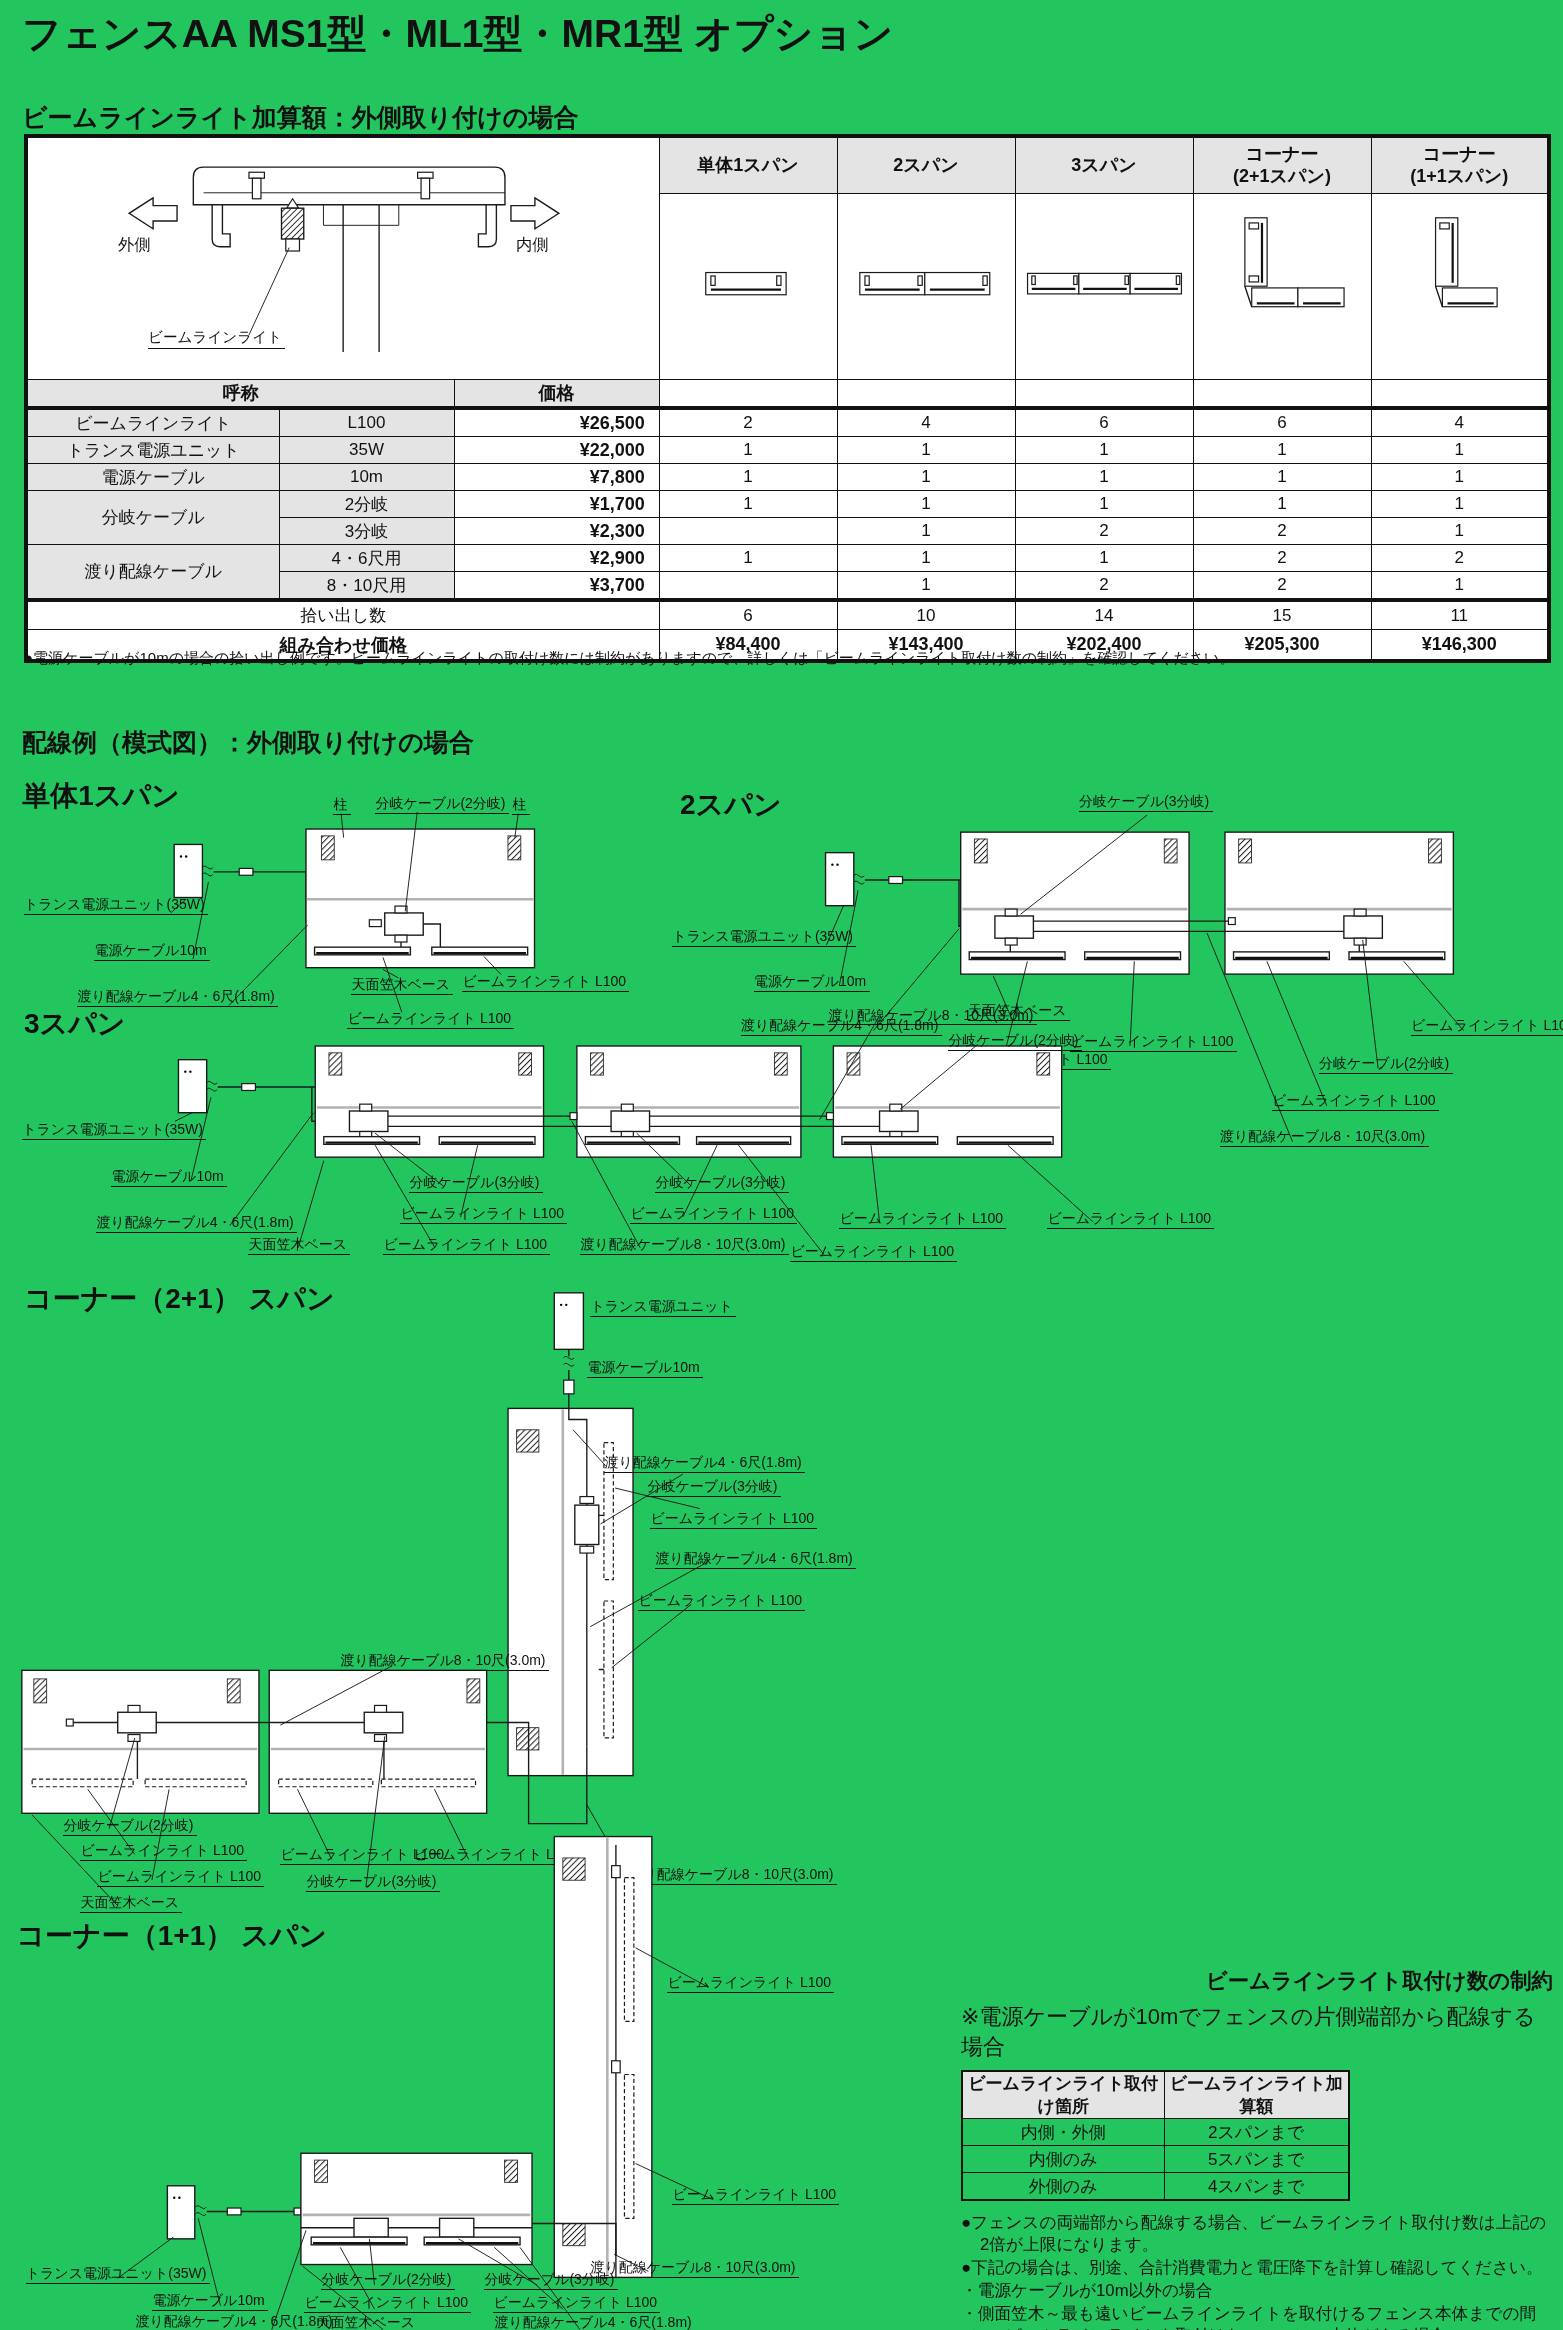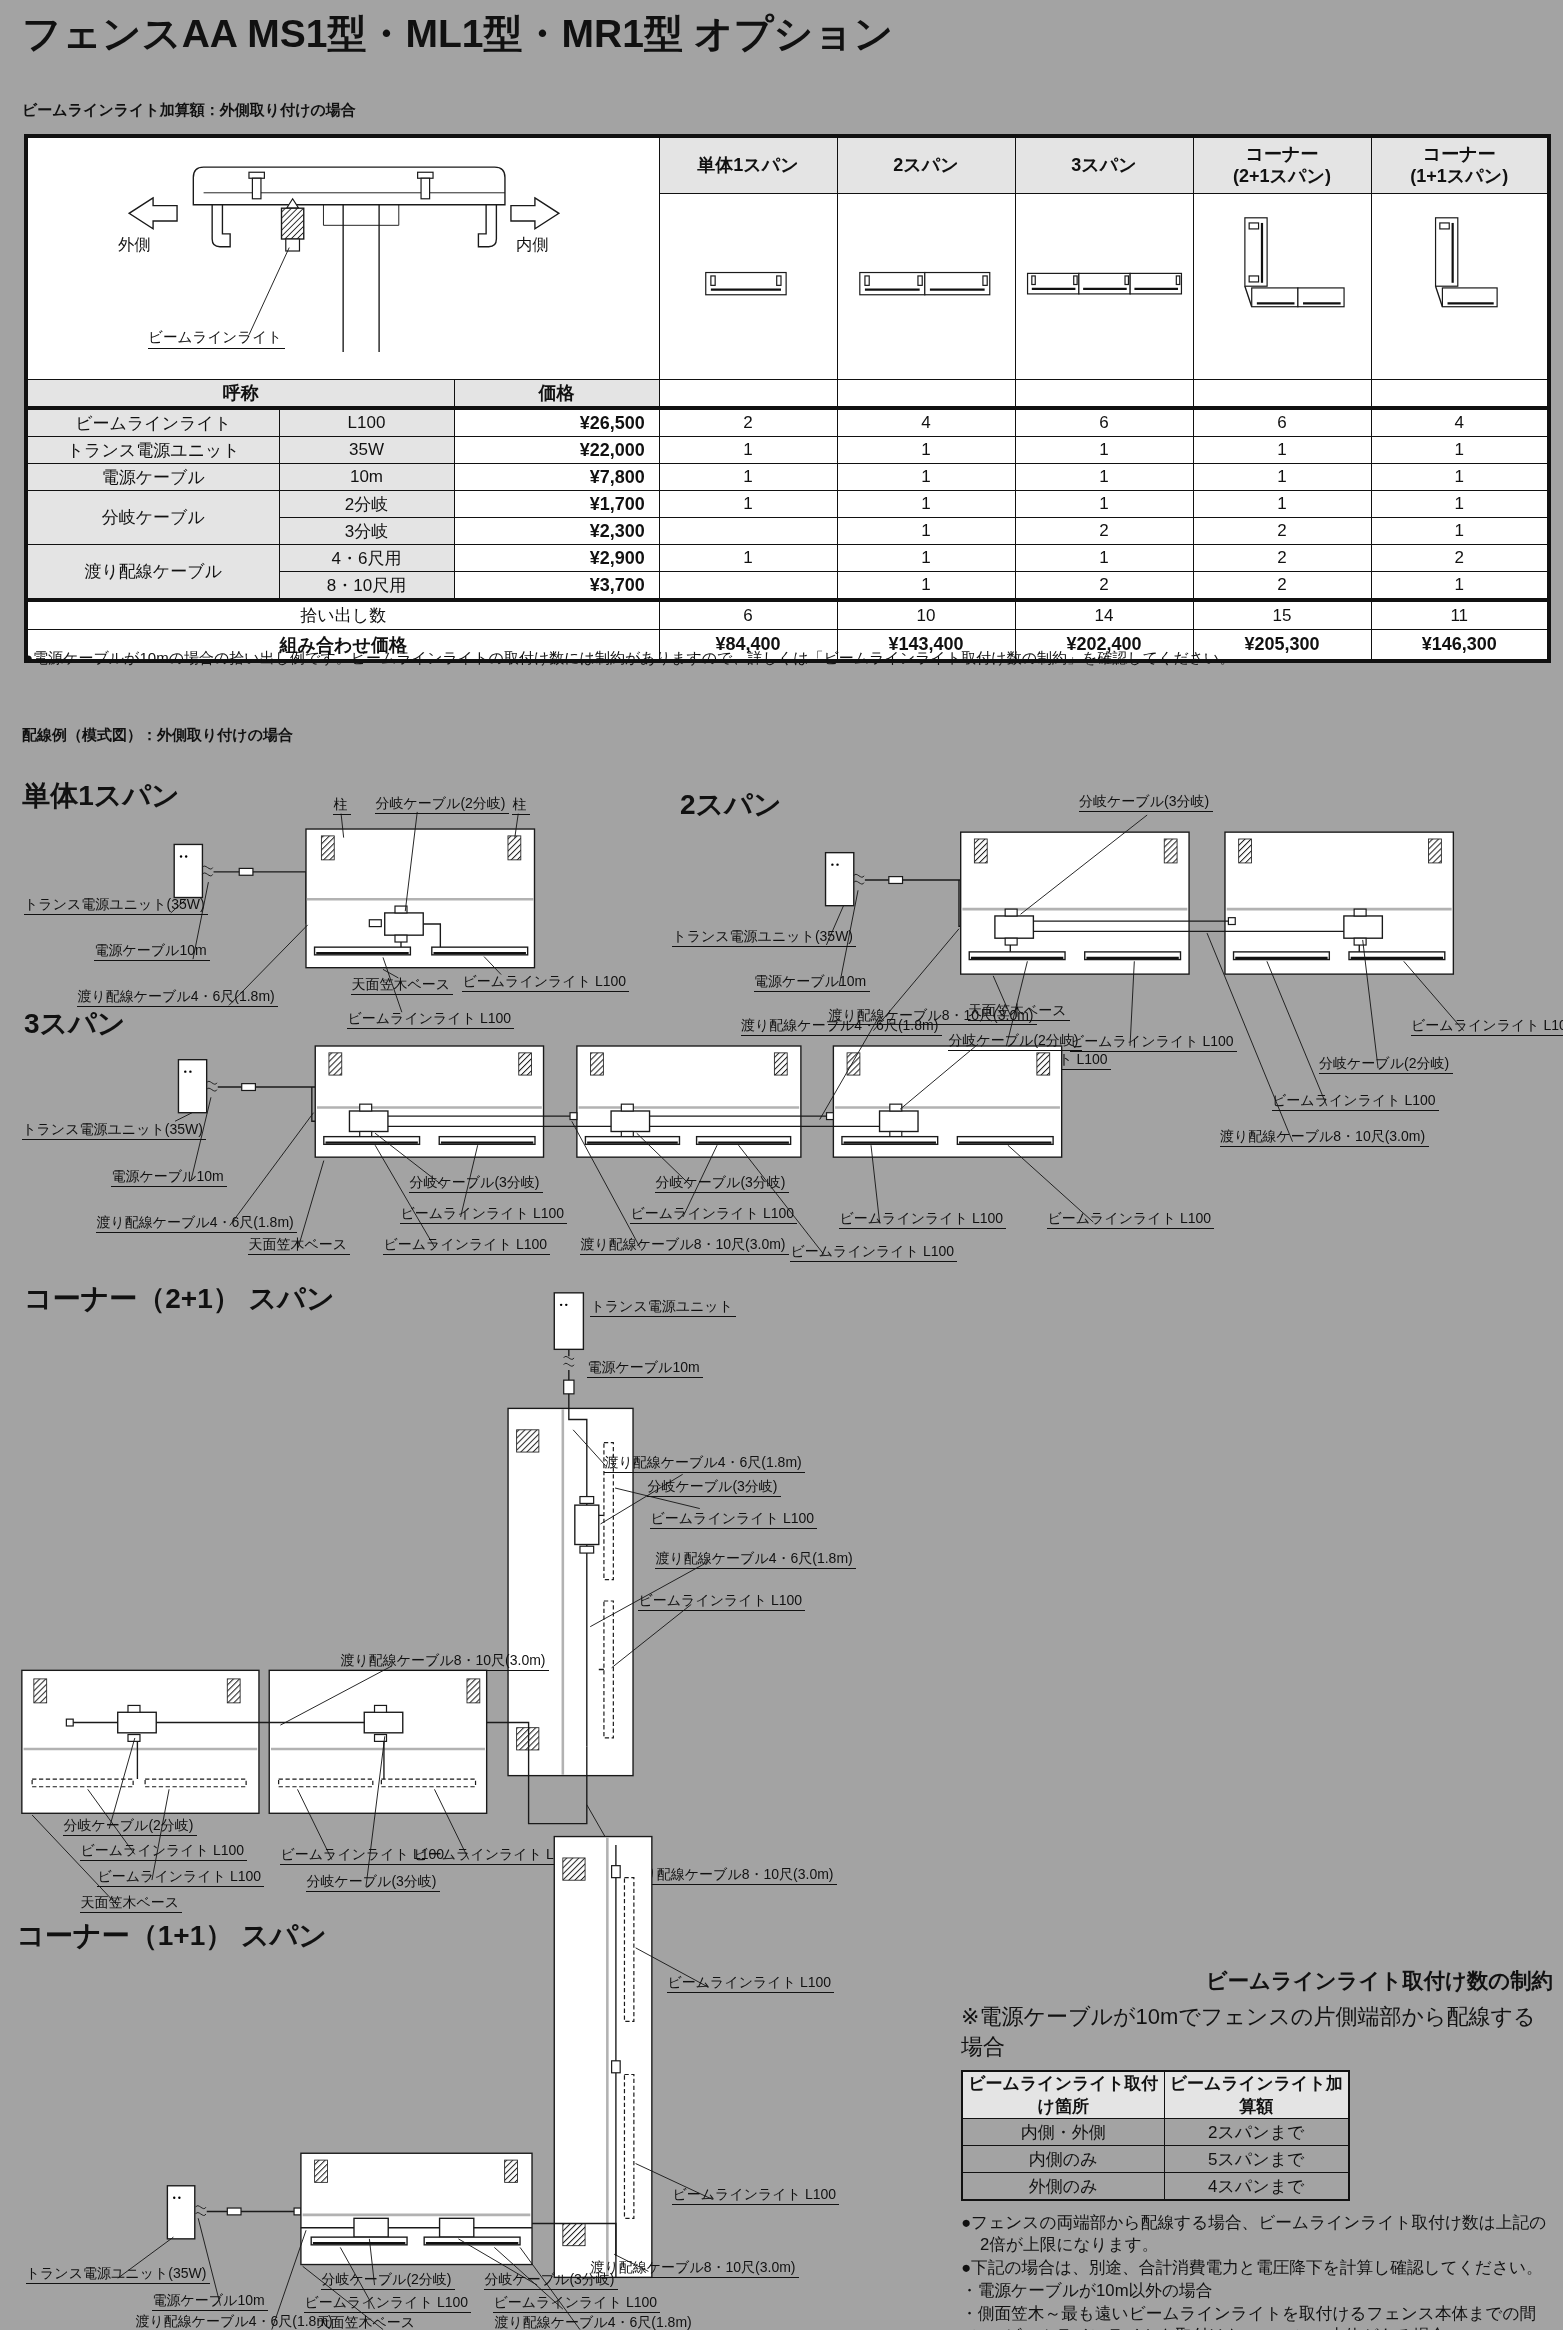--- a/index.html
+++ b/index.html
@@ -1,19 +1,19 @@
 <!DOCTYPE html>
 <html style="font-size:13.7px"><head>
 <meta charset="utf-8">
 <style>
   html,body{margin:0;padding:0;background:#fff;}
-  #page{position:relative;width:1563px;height:2330px;background:#a3a3a3;overflow:hidden;
+  #page{position:relative;width:1563px;height:2330px;background:#22c55e;overflow:hidden;
         font-family:"Liberation Sans","DejaVu Sans",sans-serif;color:#111;}
   .h-main{position:absolute;left:22px;top:6.8px;font-size:39px;font-weight:800;white-space:nowrap;letter-spacing:0;}
-  .h-sec{position:absolute;font-size:15px;font-weight:800;white-space:nowrap;}
+  .h-sec{position:absolute;font-size:25px;font-weight:800;white-space:nowrap;}
   
   table.price{position:absolute;left:24px;top:134px;border-collapse:collapse;table-layout:fixed;
               border:4.3px solid #111;background:#fff;}
   .price td,.price th{border:1.7px solid #111;padding:0;text-align:center;vertical-align:middle;
                       font-size:17px;overflow:hidden;}
   .gray{background:#e4e4e4;}
   .price th.cap{height:55px;font-size:18px;font-weight:700;white-space:pre-line;line-height:1.2;}
   .r-icons td{height:185px;background:#fff;}
   .r-sub td{height:26px;font-size:18px;font-weight:600;border-bottom:4.3px solid #111;}
   .r-dat td{height:26px;}

